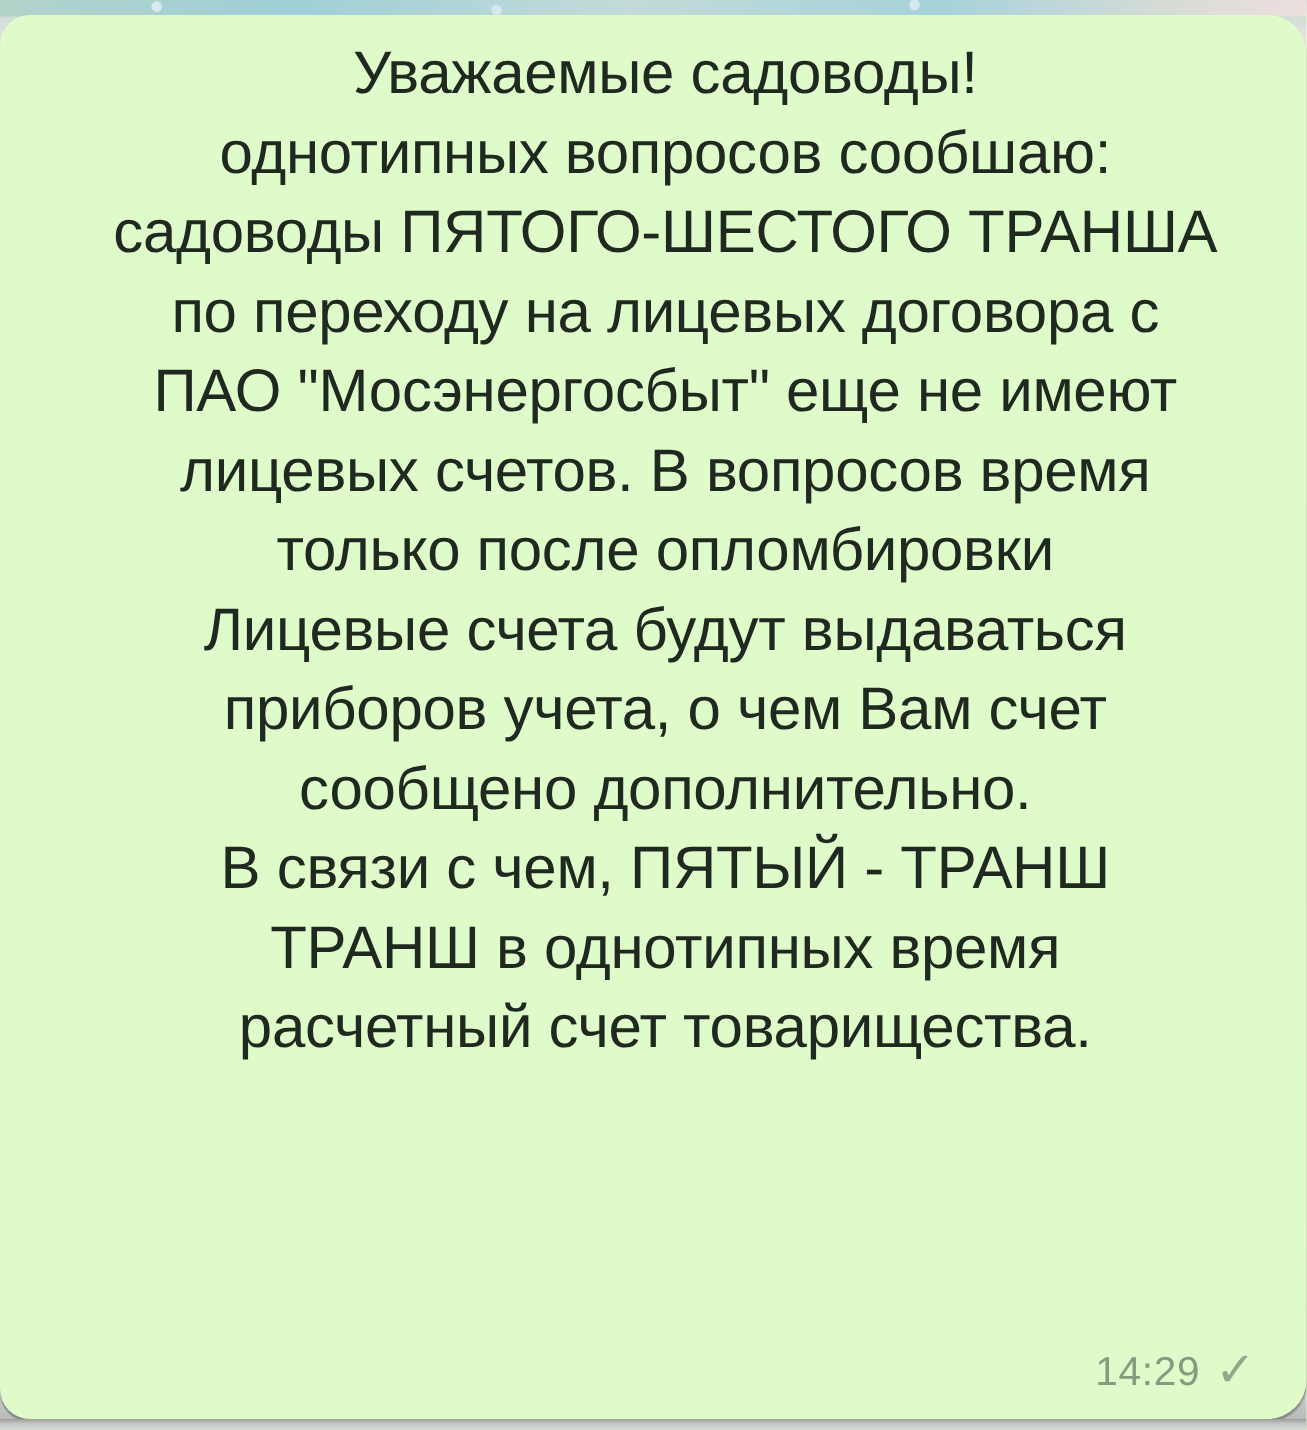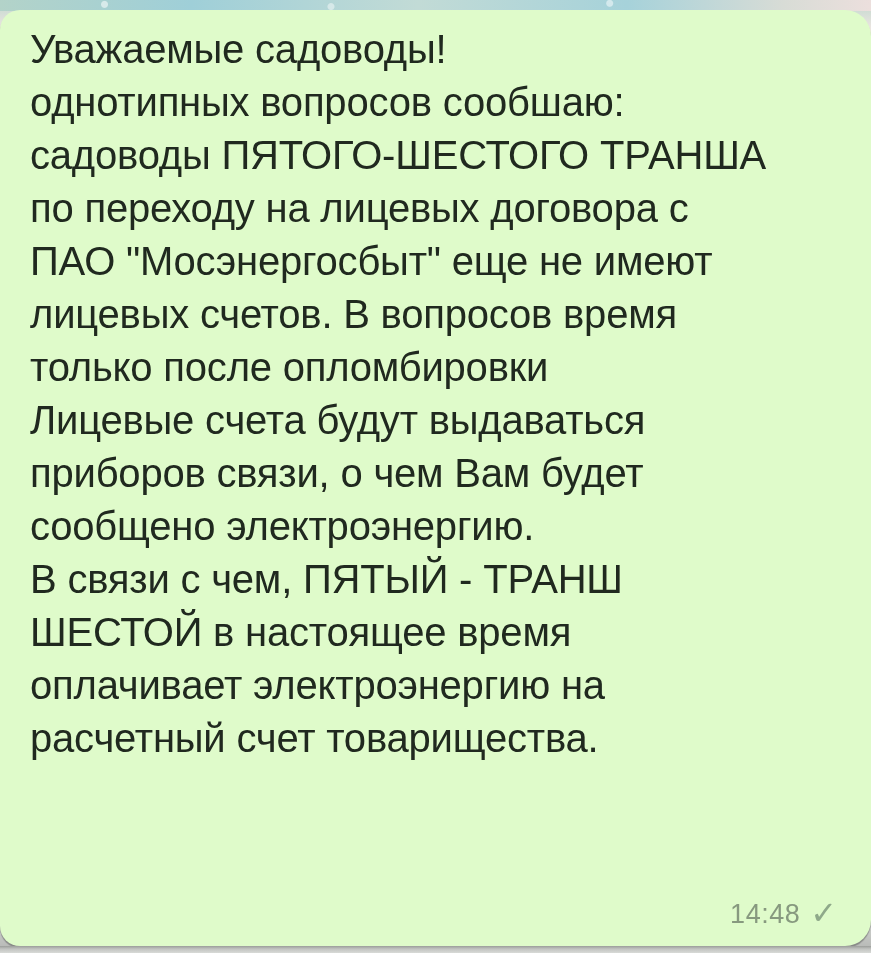--- a/index.html
+++ b/index.html
@@ -41,20 +41,21 @@
     position: absolute;
     top: 10px;
     left: 0;
     width: 871px;
     height: 936px;
     box-sizing: border-box;
     background: #dffbca;
     border-radius: 20px 26px 26px 20px;
     box-shadow: 0 2px 1px rgba(0,0,0,0.28);
     padding: 13px 14px 0 30px;
+    text-align: center;
   }
   .msg-line {
     white-space: pre;
     font-size: 40px;
     line-height: 53px;
     color: #20291f;
     letter-spacing: -0.2px;
   }
   .meta {
     position: absolute;
@@ -86,29 +87,28 @@
   <div class="bubble">
     <div>
       <div class="msg-line">Уважаемые садоводы!</div>
       <div class="msg-line">однотипных вопросов сообшаю:</div>
       <div class="msg-line">садоводы ПЯТОГО-ШЕСТОГО ТРАНША</div>
       <div class="msg-line">по переходу на лицевых договора с</div>
       <div class="msg-line">ПАО "Мосэнергосбыт" еще не имеют</div>
       <div class="msg-line">лицевых счетов. В вопросов время</div>
       <div class="msg-line">только после опломбировки</div>
       <div class="msg-line">Лицевые счета будут выдаваться</div>
-      <div class="msg-line">приборов связи, о чем Вам будет</div>
-      <div class="msg-line">сообщено электроэнергию.</div>
+      <div class="msg-line">приборов учета, о чем Вам счет</div>
+      <div class="msg-line">сообщено дополнительно.</div>
       <div class="msg-line">В связи с чем, ПЯТЫЙ - ТРАНШ</div>
-      <div class="msg-line">ШЕСТОЙ в настоящее время</div>
-      <div class="msg-line">оплачивает электроэнергию на</div>
+      <div class="msg-line">ТРАНШ в однотипных время</div>
       <div class="msg-line">расчетный счет товарищества.</div>
     </div>
 
     <div class="meta">
-      <span class="timestamp">14:48</span>
+      <span class="timestamp">14:29</span>
       <span class="check">✓</span>
     </div>
   </div>
 
   <div class="wallpaper-bottom"></div>
 
 </div>
 
 </body></html>

